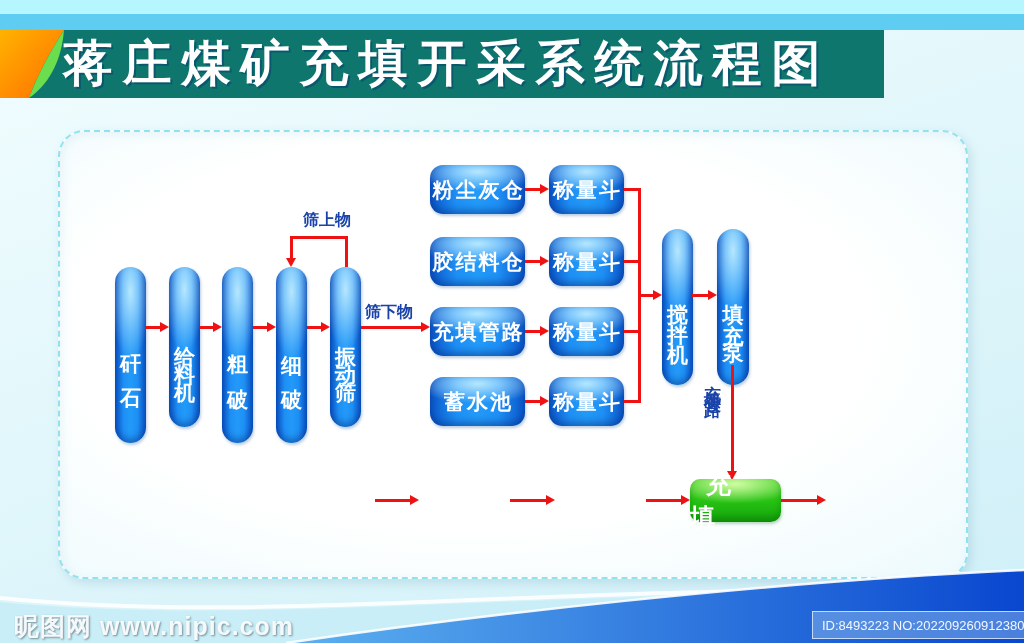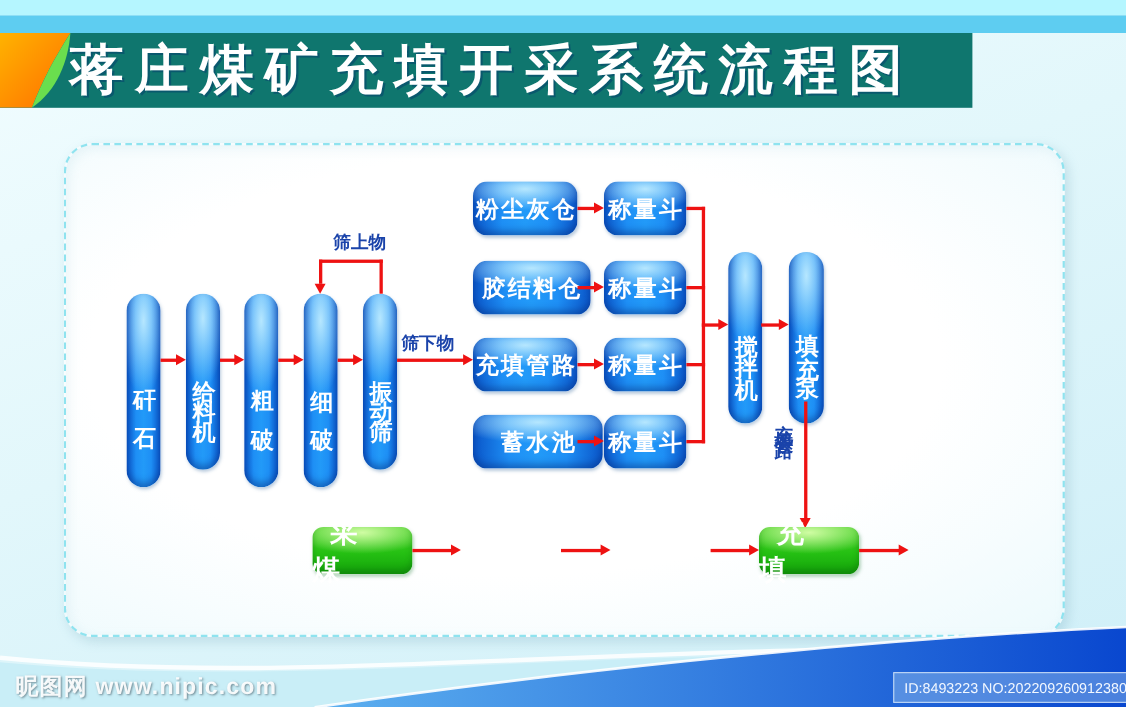--- a/index.html
+++ b/index.html
@@ -41,21 +41,21 @@
   .hl{position:absolute;height:3px;background:#ee1212}
   .vl{position:absolute;width:3px;background:#ee1212}
   .head-r{position:absolute;width:0;height:0;border:5px solid transparent;border-right:0;
           border-left:9px solid #ee1212}
   .head-d{position:absolute;width:0;height:0;border:5px solid transparent;border-bottom:0;
           border-top:9px solid #ee1212}
   .lbl{position:absolute;color:#1a43aa;font-weight:bold;font-size:16px;white-space:nowrap}
   .lblv{writing-mode:vertical-rl;text-orientation:upright;font-size:17px;letter-spacing:5px}
   
   .footer{position:absolute;left:0;bottom:0;width:1024px;height:75px}
-  .watermark{position:absolute;left:14px;top:610px;font-size:21px;font-weight:bold;
+  .watermark{position:absolute;left:14px;top:610px;font-size:25px;font-weight:bold;
              color:rgba(255,255,255,.92);text-shadow:1px 1px 2px rgba(100,125,135,.85);
              letter-spacing:1px}
   .idbox{position:absolute;left:812px;top:611px;height:26px;padding:0 9px;display:flex;align-items:center;
          background:rgba(140,185,235,.5);border:1px solid rgba(235,245,255,.75);
          color:#f2f8ff;font-size:13px;white-space:nowrap}
 </style>
 </head>
 <body>
 
 <div class="strip1"></div>
@@ -95,23 +95,23 @@
   <div class="hl" style="left:230px;top:104px;width:58px"></div>
   <div class="vl" style="left:285px;top:104px;height:31px"></div>
   <div class="vl" style="left:230px;top:104px;height:22px"></div>
   <div class="head-d" style="left:226px;top:126px"></div>
 
   <div class="lbl" style="left:305px;top:170px">筛下物</div>
   <div class="hl" style="left:301px;top:194px;width:61px"></div>
   <div class="head-r" style="left:361px;top:190px"></div>
 
   <div class="boxh" style="left:370px;top:33px;width:95px">粉尘灰仓</div>
-  <div class="boxh" style="left:370px;top:105px;width:107px">胶结料仓</div>
+  <div class="boxh" style="left:370px;top:105px;width:95px">胶结料仓</div>
   <div class="boxh" style="left:370px;top:175px;width:95px">充填管路</div>
-  <div class="boxh" style="left:370px;top:245px;width:118px">蓄水池</div>
+  <div class="boxh" style="left:370px;top:245px;width:95px">蓄水池</div>
 
   <div class="boxh" style="left:489px;top:33px;width:75px">称量斗</div>
   <div class="boxh" style="left:489px;top:105px;width:75px">称量斗</div>
   <div class="boxh" style="left:489px;top:175px;width:75px">称量斗</div>
   <div class="boxh" style="left:489px;top:245px;width:75px">称量斗</div>
 
   <div class="hl" style="left:465px;top:56px;width:16px"></div>
   <div class="head-r" style="left:480px;top:52px"></div>
   <div class="hl" style="left:465px;top:128px;width:16px"></div>
   <div class="head-r" style="left:480px;top:124px"></div>
@@ -130,21 +130,20 @@
 
   <div class="pill vtext ls20" style="left:602px;top:97px;height:136px">搅拌机</div>
   <div class="hl" style="left:632px;top:162px;width:17px"></div>
   <div class="head-r" style="left:648px;top:158px"></div>
   <div class="pill vtext ls20" style="left:657px;top:97px;width:32px;height:136px">填充泵</div>
 
   <div class="vl" style="left:671px;top:233px;height:106px"></div>
   <div class="head-d" style="left:667px;top:339px"></div>
   <div class="lbl lblv" style="left:641px;top:240px">充填管路</div>
 
-  <div class="gbox" style="left:224px">采煤</div>
   <div class="gbox" style="left:630px">充填</div>
 
   <div class="hl" style="left:315px;top:367px;width:36px"></div>
   <div class="head-r" style="left:350px;top:363px"></div>
   <div class="hl" style="left:450px;top:367px;width:37px"></div>
   <div class="head-r" style="left:486px;top:363px"></div>
   <div class="hl" style="left:586px;top:367px;width:36px"></div>
   <div class="head-r" style="left:621px;top:363px"></div>
   <div class="hl" style="left:721px;top:367px;width:37px"></div>
   <div class="head-r" style="left:757px;top:363px"></div>

